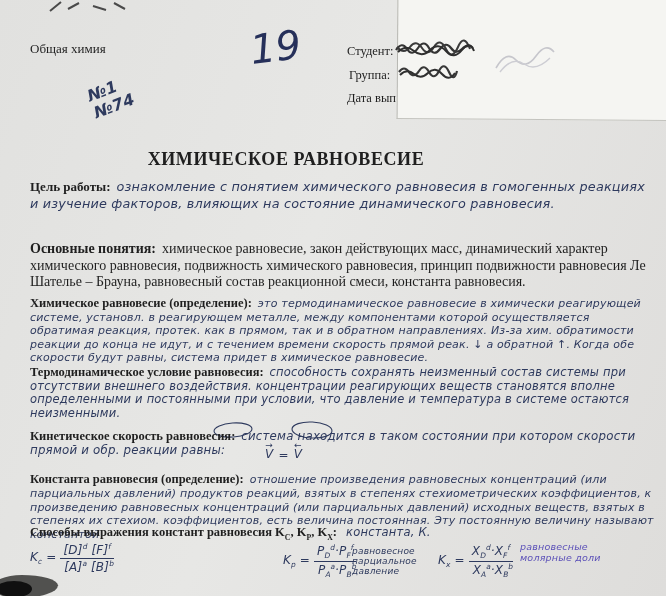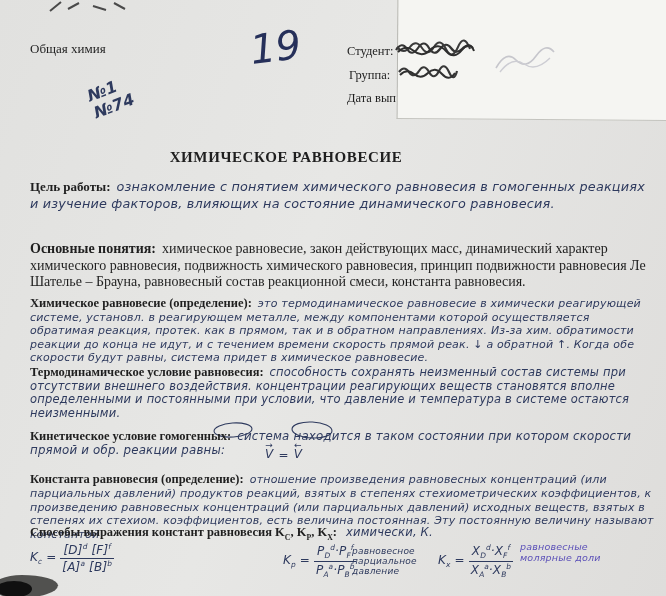--- a/index.html
+++ b/index.html
@@ -22,38 +22,38 @@
   #margin-note{left:90px;top:80px;font-size:16px;font-weight:bold;transform:rotate(-21deg);line-height:18px;z-index:0}
   #student-row{left:347px;top:44px;font-size:12.5px;z-index:0}
   #group-row{left:349px;top:68px;font-size:12.5px;z-index:0}
   #date-row{left:347px;top:91px;font-size:12.5px;z-index:0}
   #student-scribble{left:394px;top:39px;z-index:3}
   #group-scribble{left:397px;top:63px;z-index:3}
   #faint-scribble{left:492px;top:44px;z-index:2}
   #scan-marks{left:48px;top:0;z-index:0}
 
   #work-type{left:0;top:131px;width:666px;text-align:center;font-size:13px}
-  #main-title{left:0;top:149px;width:572px;text-align:center;font-size:15px;letter-spacing:.6px}
+  #main-title{left:0;top:149px;width:572px;text-align:center;font-size:18px;letter-spacing:.6px}
 
   #goal{top:178px;width:618px;font-size:13px;line-height:17px}
   #goal .hw{font-size:12.8px}
   #concepts{top:241px;width:616px;font-size:14px;line-height:16.5px}
   #chem{top:297px;width:624px;font-size:12.5px;line-height:13.5px}
   #chem .hw{font-size:11px}
   #thermo{top:366px;width:628px;font-size:12.5px;line-height:13.5px}
   #thermo .hw{font-size:11.5px}
   #kinetic{top:429px;width:620px;font-size:12.5px;line-height:14px}
   #kinetic .hw{font-size:11.8px}
   #constant{top:473px;width:632px;font-size:12.5px;line-height:12.8px}
   #constant .hw{font-size:11px}
   #methods{top:525px;left:30px;font-size:12.5px}
   #methods .hw{font-size:11.5px;margin-left:6px}
 
   sub,sup{font-size:.62em;letter-spacing:0}
-  .frac{display:inline-block;text-align:center;vertical-align:middle;line-height:1.05}
+  .frac{display:inline-block;text-align:right;vertical-align:middle;line-height:1.05}
   .frac .num{display:block;border-bottom:1.2px solid #2e3a5e;padding:0 3px 1px}
   .frac .den{display:block;padding-top:1px}
   .formula{font-size:12px}
   .formula .lhs{display:inline-block;vertical-align:middle;margin-right:4px}
   #kc{left:30px;top:543px}
   #kc-note{left:120px;top:546px;width:110px;font-size:9px;line-height:10px}
   #kp{left:283px;top:544px}
   #kp-note{left:352px;top:546px;width:68px;font-size:9px;line-height:10px}
   #kx{left:438px;top:544px}
   #kx-note{left:520px;top:542px;width:84px;font-size:9.5px;line-height:10.5px;color:#5b50b8}
@@ -131,35 +131,35 @@
   </div>
 
   <svg id="doodle1" class="abs" width="42" height="18">
     <ellipse cx="21" cy="9" rx="19" ry="7" stroke="#2e3a5e" stroke-width="1.1" fill="none" transform="rotate(-4 21 9)"></ellipse>
   </svg>
   <svg id="doodle2" class="abs" width="44" height="20">
     <ellipse cx="22" cy="10" rx="20" ry="8" stroke="#2e3a5e" stroke-width="1.1" fill="none" transform="rotate(3 22 10)"></ellipse>
   </svg>
 
   <div id="kinetic" class="sec print">
-    <span class="b lbl">Кинетическое условие гомогенных:</span><span class="hw">система находится в таком состоянии при котором скорости прямой и обр. реакции равны:</span>
+    <span class="b lbl">Кинетическое скорость равновесия:</span><span class="hw">система находится в таком состоянии при котором скорости прямой и обр. реакции равны:</span>
   </div>
 
   <div id="vec" class="abs hw">
     <span class="vec"><span class="a">→</span><span class="vb">V</span></span><span class="veq">=</span><span class="vec"><span class="a">←</span><span class="vb">V</span></span>
   </div>
 
   <div id="constant" class="sec print">
     <span class="b i lbl">Константа равновесия (определение):</span><span class="hw">отношение произведения равновесных концентраций (или парциальных давлений) продуктов реакций, взятых в степенях стехиометрических коэффициентов, к произведению равновесных концентраций (или парциальных давлений) исходных веществ, взятых в степенях их стехиом. коэффициентов, есть величина постоянная. Эту постоянную величину называют константой</span>
   </div>
 
   <div id="methods" class="sec print">
     <span class="b">Способы выражения констант равновесия</span>
     <span class="b">K<sub>C</sub>, K<sub>P</sub>, K<sub>X</sub>:</span>
-    <span class="hw">химически, К.</span>
+    <span class="hw">константа, К.</span>
   </div>
 
   <div id="kc" class="abs hw formula">
     <span class="lhs">K<sub>c</sub> =</span><span class="frac"><span class="num">[D]<sup>d</sup> [F]<sup>f</sup></span><span class="den">[A]<sup>a</sup> [B]<sup>b</sup></span></span>
   </div>
 
   <div id="kp" class="abs hw formula">
     <span class="lhs">K<sub>p</sub> =</span><span class="frac"><span class="num">P<sub>D</sub><sup>d</sup>·P<sub>F</sub><sup>f</sup></span><span class="den">P<sub>A</sub><sup>a</sup>·P<sub>B</sub><sup>b</sup></span></span>
   </div>
   <div id="kp-note" class="abs hw">равновесное парциальное давление</div>

